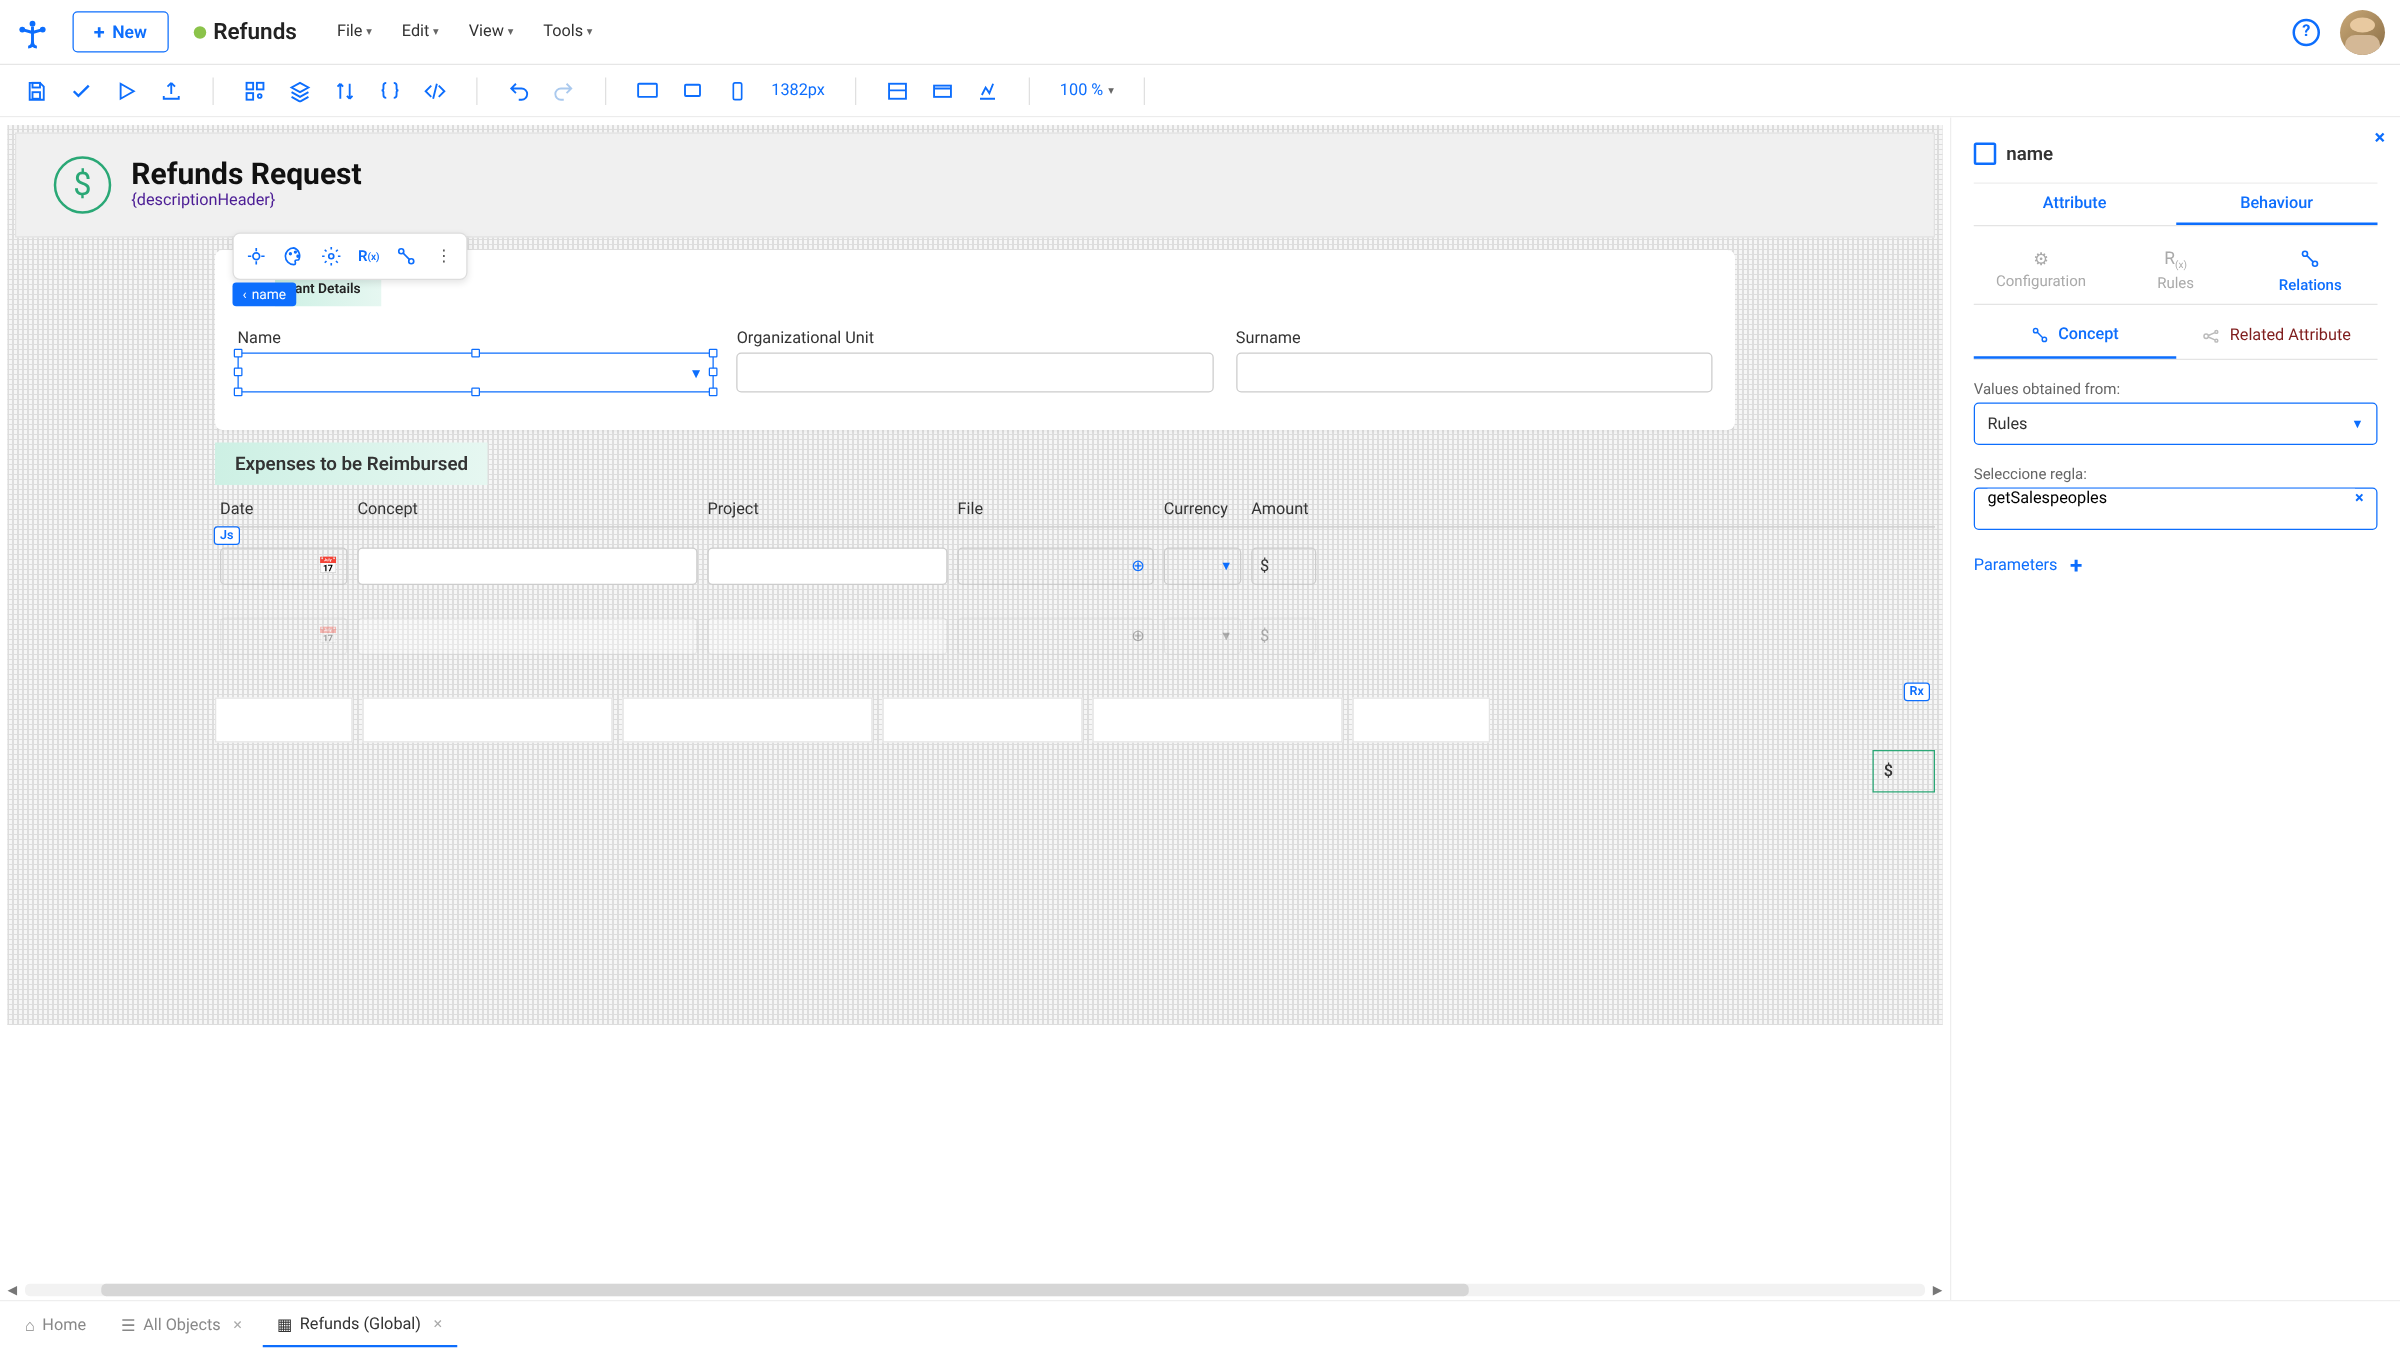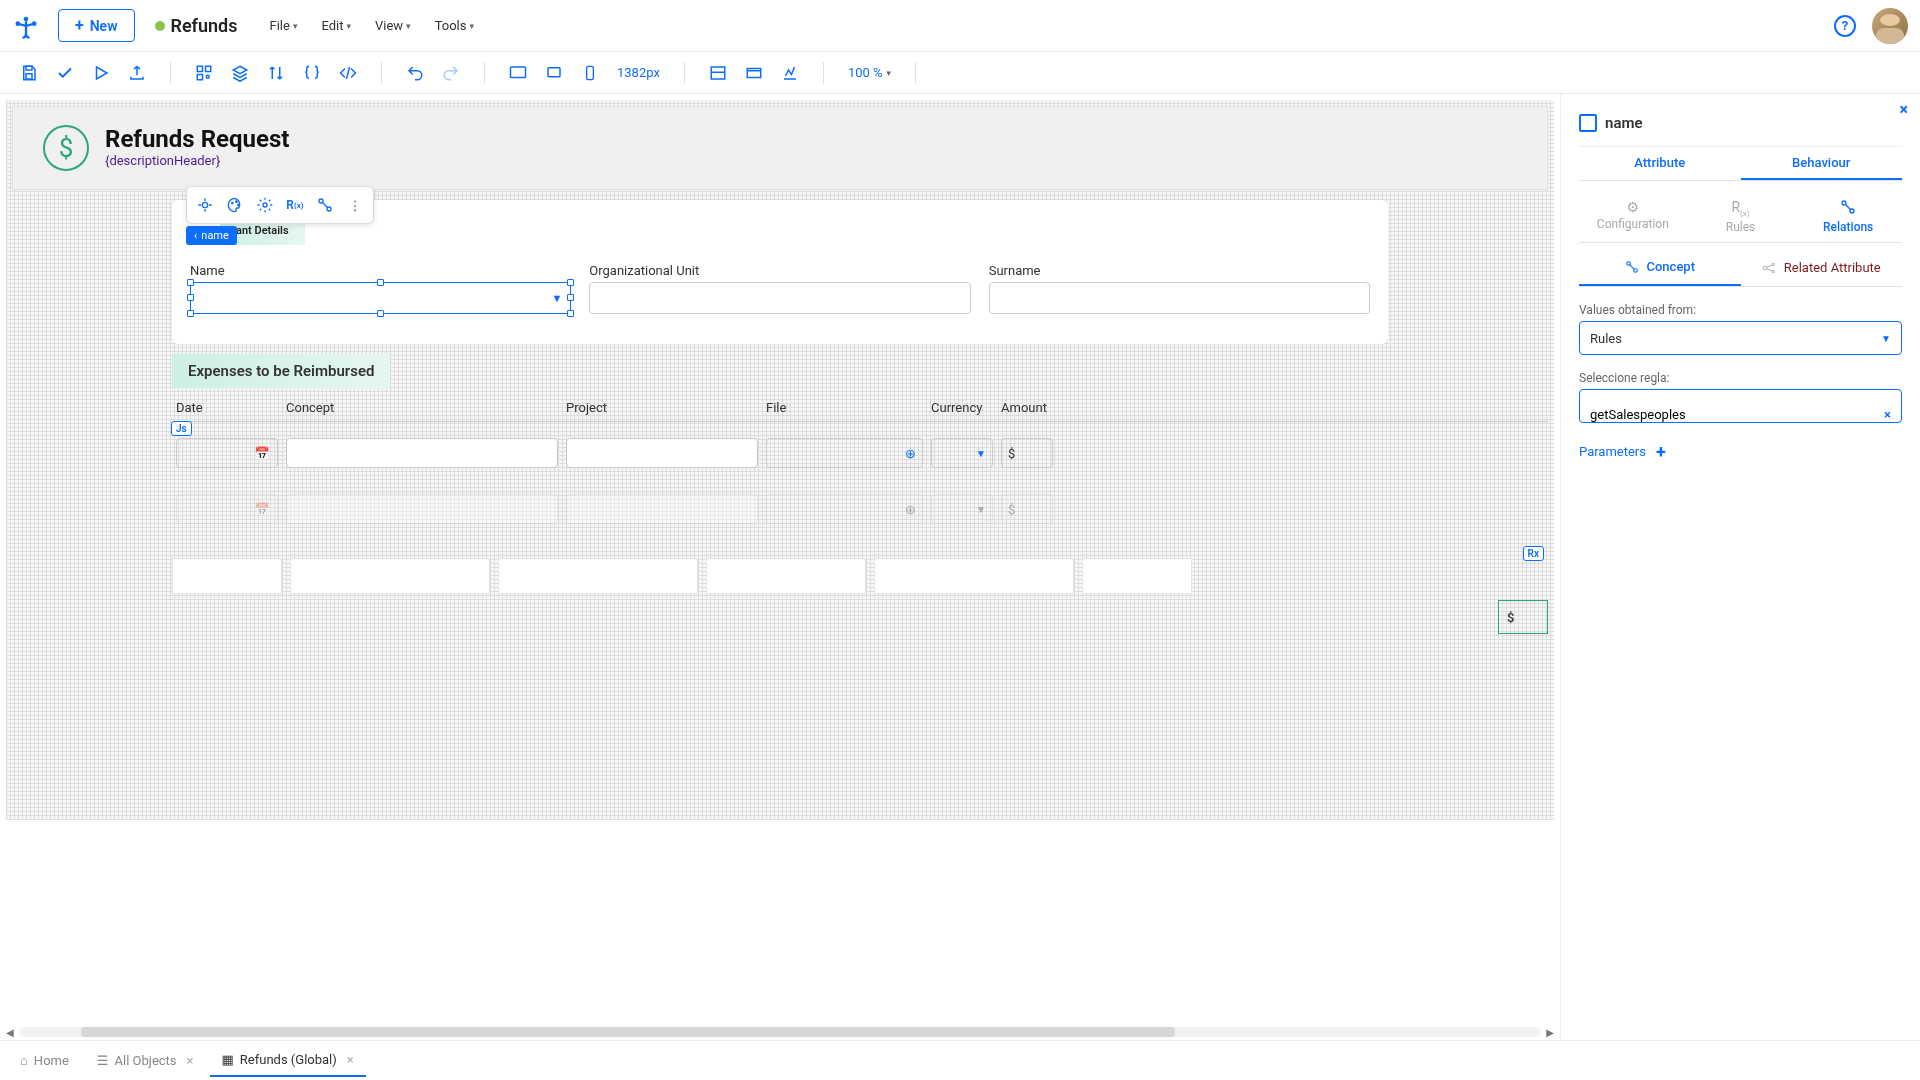--- a/index.html
+++ b/index.html
@@ -79,21 +79,21 @@
 .rp-subtab { flex: 1; padding: 8px 0; cursor: pointer; }
 .rp-subtab .ic { color: #aaa; font-size: 14px; }
 .rp-subtab.active .ic, .rp-subtab.active .lbl { color: #0d6efd; }
 .rp-subtab .lbl { font-size: 12px; color: #aaa; display: block; margin-top: 2px; }
 .rp-subtab.active .lbl { color: #0d6efd; font-weight: 500; }
 .rp-seg { display: flex; border-bottom: 1px solid #e4e4e4; margin-top: 6px; }
 .rp-seg-item { flex: 1; display: flex; align-items: center; justify-content: center; gap: 8px; padding: 10px 0; font-size: 13px; color: #7f1d1d; cursor: pointer; }
 .rp-seg-item.active { color: #0d6efd; border-bottom: 2px solid #0d6efd; font-weight: 500; }
 .rp-label { font-size: 12px; color: #666; margin-top: 16px; margin-bottom: 4px; }
 .rp-select { width: 100%; border: 1.5px solid #0d6efd; border-radius: 4px; height: 34px; padding: 0 10px; display: flex; align-items: center; justify-content: space-between; font-size: 13px; cursor: pointer; }
-.rp-input-wrap { width: 100%; border: 1.5px solid #0d6efd; border-radius: 4px; height: 34px; padding: 0 10px; display: flex; align-items: flex-end; justify-content: space-between; font-size: 13px; }
+.rp-input-wrap { width: 100%; border: 1.5px solid #0d6efd; border-radius: 4px; height: 34px; padding: 0 10px; display: flex; align-items: flex-start; justify-content: space-between; font-size: 13px; }
 .rp-input-wrap input { border: none; outline: none; flex: 1; font-size: 13px; }
 .rp-params { display: flex; align-items: center; gap: 10px; margin-top: 18px; color: #0d6efd; font-size: 13px; cursor: pointer; }
 .plus-ic { font-size: 18px; font-weight: 700; }
 
 .h-scroll { position: absolute; bottom: 40px; left: 0; right: 360px; height: 16px; display: flex; align-items: center; padding: 0 6px; }
 .h-track { flex: 1; height: 10px; background: #f2f2f2; border-radius: 4px; position: relative; margin: 0 6px; }
 .h-thumb { position: absolute; left: 4%; width: 72%; top: 0; bottom: 0; background: #d6d6d6; border-radius: 4px; }
 .h-arrow { color: #777; font-size: 10px; cursor: pointer; }
 
 .bottom-tabs { position: absolute; bottom: 0; left: 0; right: 0; height: 40px; background: #fff; border-top: 1px solid #eee; display: flex; align-items: center; padding: 0 8px; gap: 4px; }

